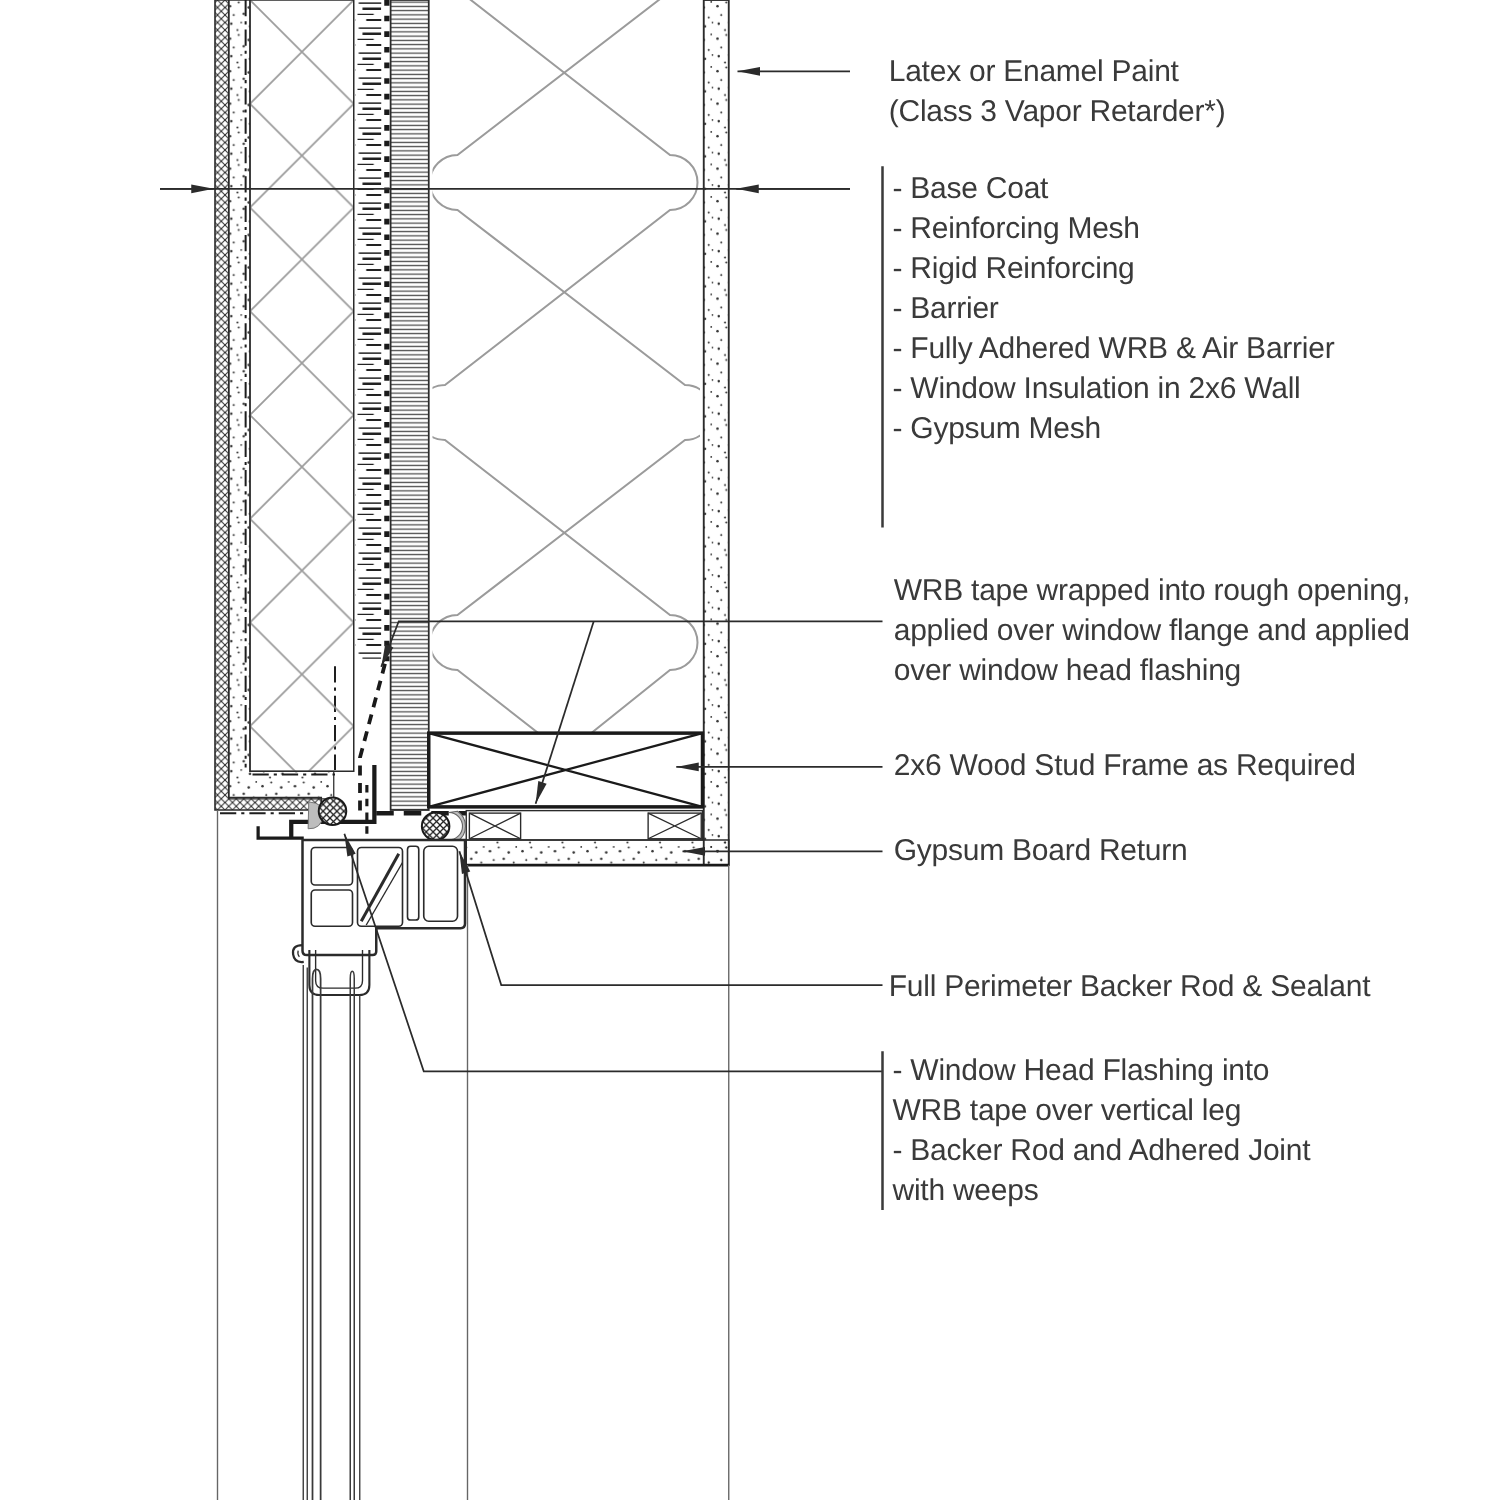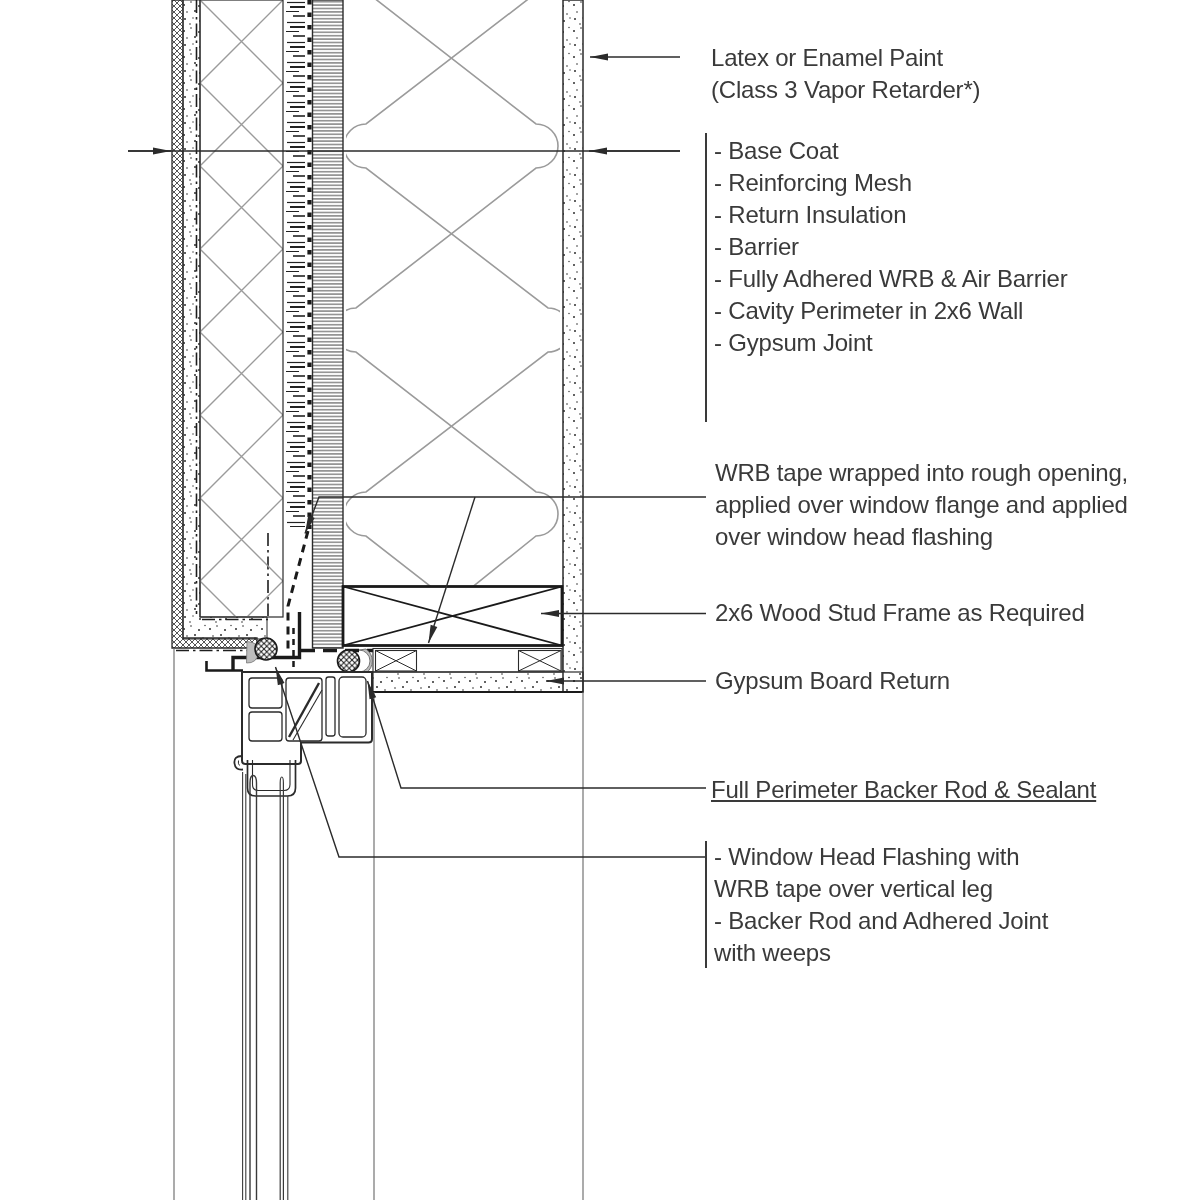--- a/index.html
+++ b/index.html
@@ -217,46 +217,46 @@
 
   <div class="note" style="left:711px;top:42px;">
     <div>Latex or Enamel Paint</div>
     <div>(Class 3 Vapor Retarder*)</div>
   </div>
 
   <div class="vbar" style="left:704.5px;top:133px;height:289px;"></div>
   <div class="note" style="left:714px;top:135px;">
     <div>- Base Coat</div>
     <div>- Reinforcing Mesh</div>
-    <div>- Return Insulation</div>
+    <div>- Rigid Reinforcing</div>
     <div>- Barrier</div>
     <div>- Fully Adhered WRB &amp; Air Barrier</div>
-    <div>- Cavity Perimeter in 2x6 Wall</div>
-    <div>- Gypsum Joint</div>
+    <div>- Window Insulation in 2x6 Wall</div>
+    <div>- Gypsum Mesh</div>
   </div>
 
   <div class="note" style="left:715px;top:457px;">
     <div>WRB tape wrapped into rough opening,</div>
     <div>applied over window flange and applied</div>
     <div>over window head flashing</div>
   </div>
 
   <div class="note" style="left:715px;top:597px;">
     <div>2x6 Wood Stud Frame as Required</div>
   </div>
 
   <div class="note" style="left:715px;top:665px;">
     <div>Gypsum Board Return</div>
   </div>
 
-  <div class="note" style="left:711px;top:774px;text-decoration:underline;">
+  <div class="note" style="left:711px;top:774px;">
     <div>Full Perimeter Backer Rod &amp; Sealant</div>
   </div>
 
   <div class="vbar" style="left:704.5px;top:841px;height:127px;"></div>
   <div class="note" style="left:714px;top:841px;">
-    <div>- Window Head Flashing with</div>
+    <div>- Window Head Flashing into</div>
     <div>WRB tape over vertical leg</div>
     <div>- Backer Rod and Adhered Joint</div>
     <div>with weeps</div>
   </div>
 
 </div>
 
 </body></html>

